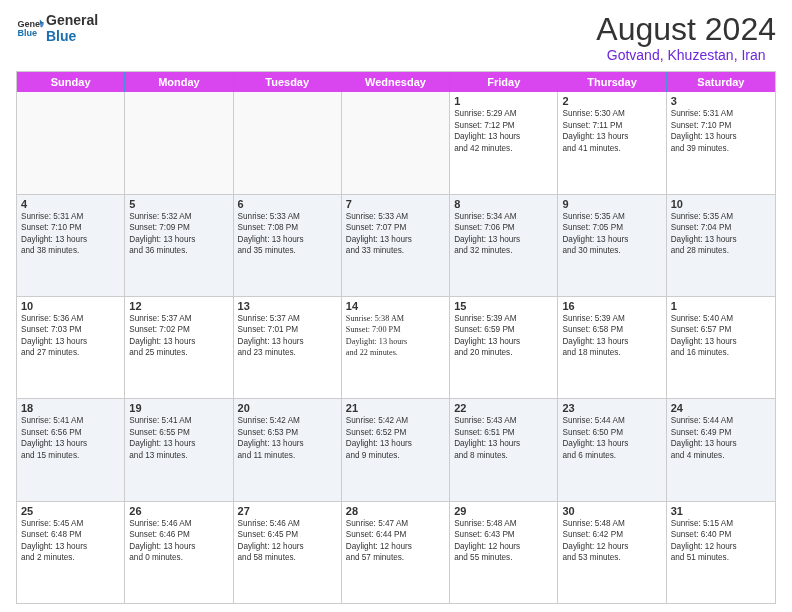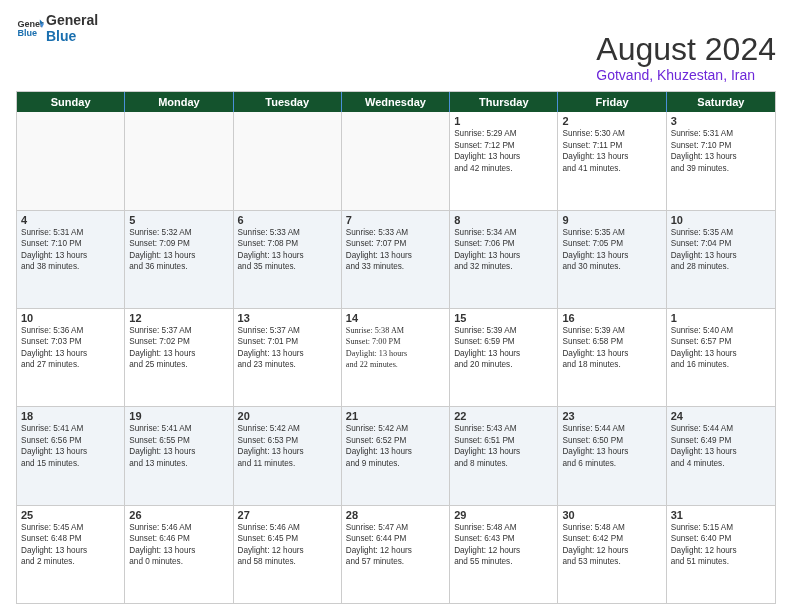--- a/index.html
+++ b/index.html
@@ -27,43 +27,42 @@
       display: flex;
       align-items: center;
       gap: 0;
     }
     .logo-icon {
       width: 28px;
       height: 28px;
       margin-right: 2px;
     }
     .title-block {
-      text-align: left;
-      margin-top: 20px;
+      text-align: center;
     }
     .month-year {
       font-size: 32px;
       font-weight: 300;
       color: #333;
       line-height: 1.1;
     }
     .location {
       font-size: 14px;
       color: #6d28d9;
     }
     .calendar {
       flex: 1;
       display: flex;
       flex-direction: column;
       border: 1px solid #ccc;
     }
     .cal-header {
       display: grid;
       grid-template-columns: repeat(7, 1fr);
-      background: #14532d;
+      background: #d946ef;
     }
     .cal-header-cell {
       color: white;
       font-size: 11px;
       font-weight: bold;
       text-align: center;
       padding: 4px 2px;
       border-right: 1px solid #4a90d9;
     }
     .cal-header-cell:last-child { border-right: none; }
@@ -124,22 +123,22 @@
       <div class="location">Gotvand, Khuzestan, Iran</div>
     </div>
   </div>
 
   <div class="calendar">
     <div class="cal-header" id="cal-header">
         <div class="cal-header-cell">Sunday</div>
         <div class="cal-header-cell">Monday</div>
         <div class="cal-header-cell">Tuesday</div>
         <div class="cal-header-cell">Wednesday</div>
+        <div class="cal-header-cell">Friday</div>
         <div class="cal-header-cell">Thursday</div>
-        <div class="cal-header-cell">Friday</div>
         <div class="cal-header-cell">Saturday</div>
       </div>
     <div class="cal-body" id="cal-body">
         <div class="cal-row">
           <div class="cal-cell empty"></div>
           <div class="cal-cell empty"></div>
           <div class="cal-cell empty"></div>
           <div class="cal-cell empty"></div>
           <div class="cal-cell">
             <div class="day-num">1</div>

